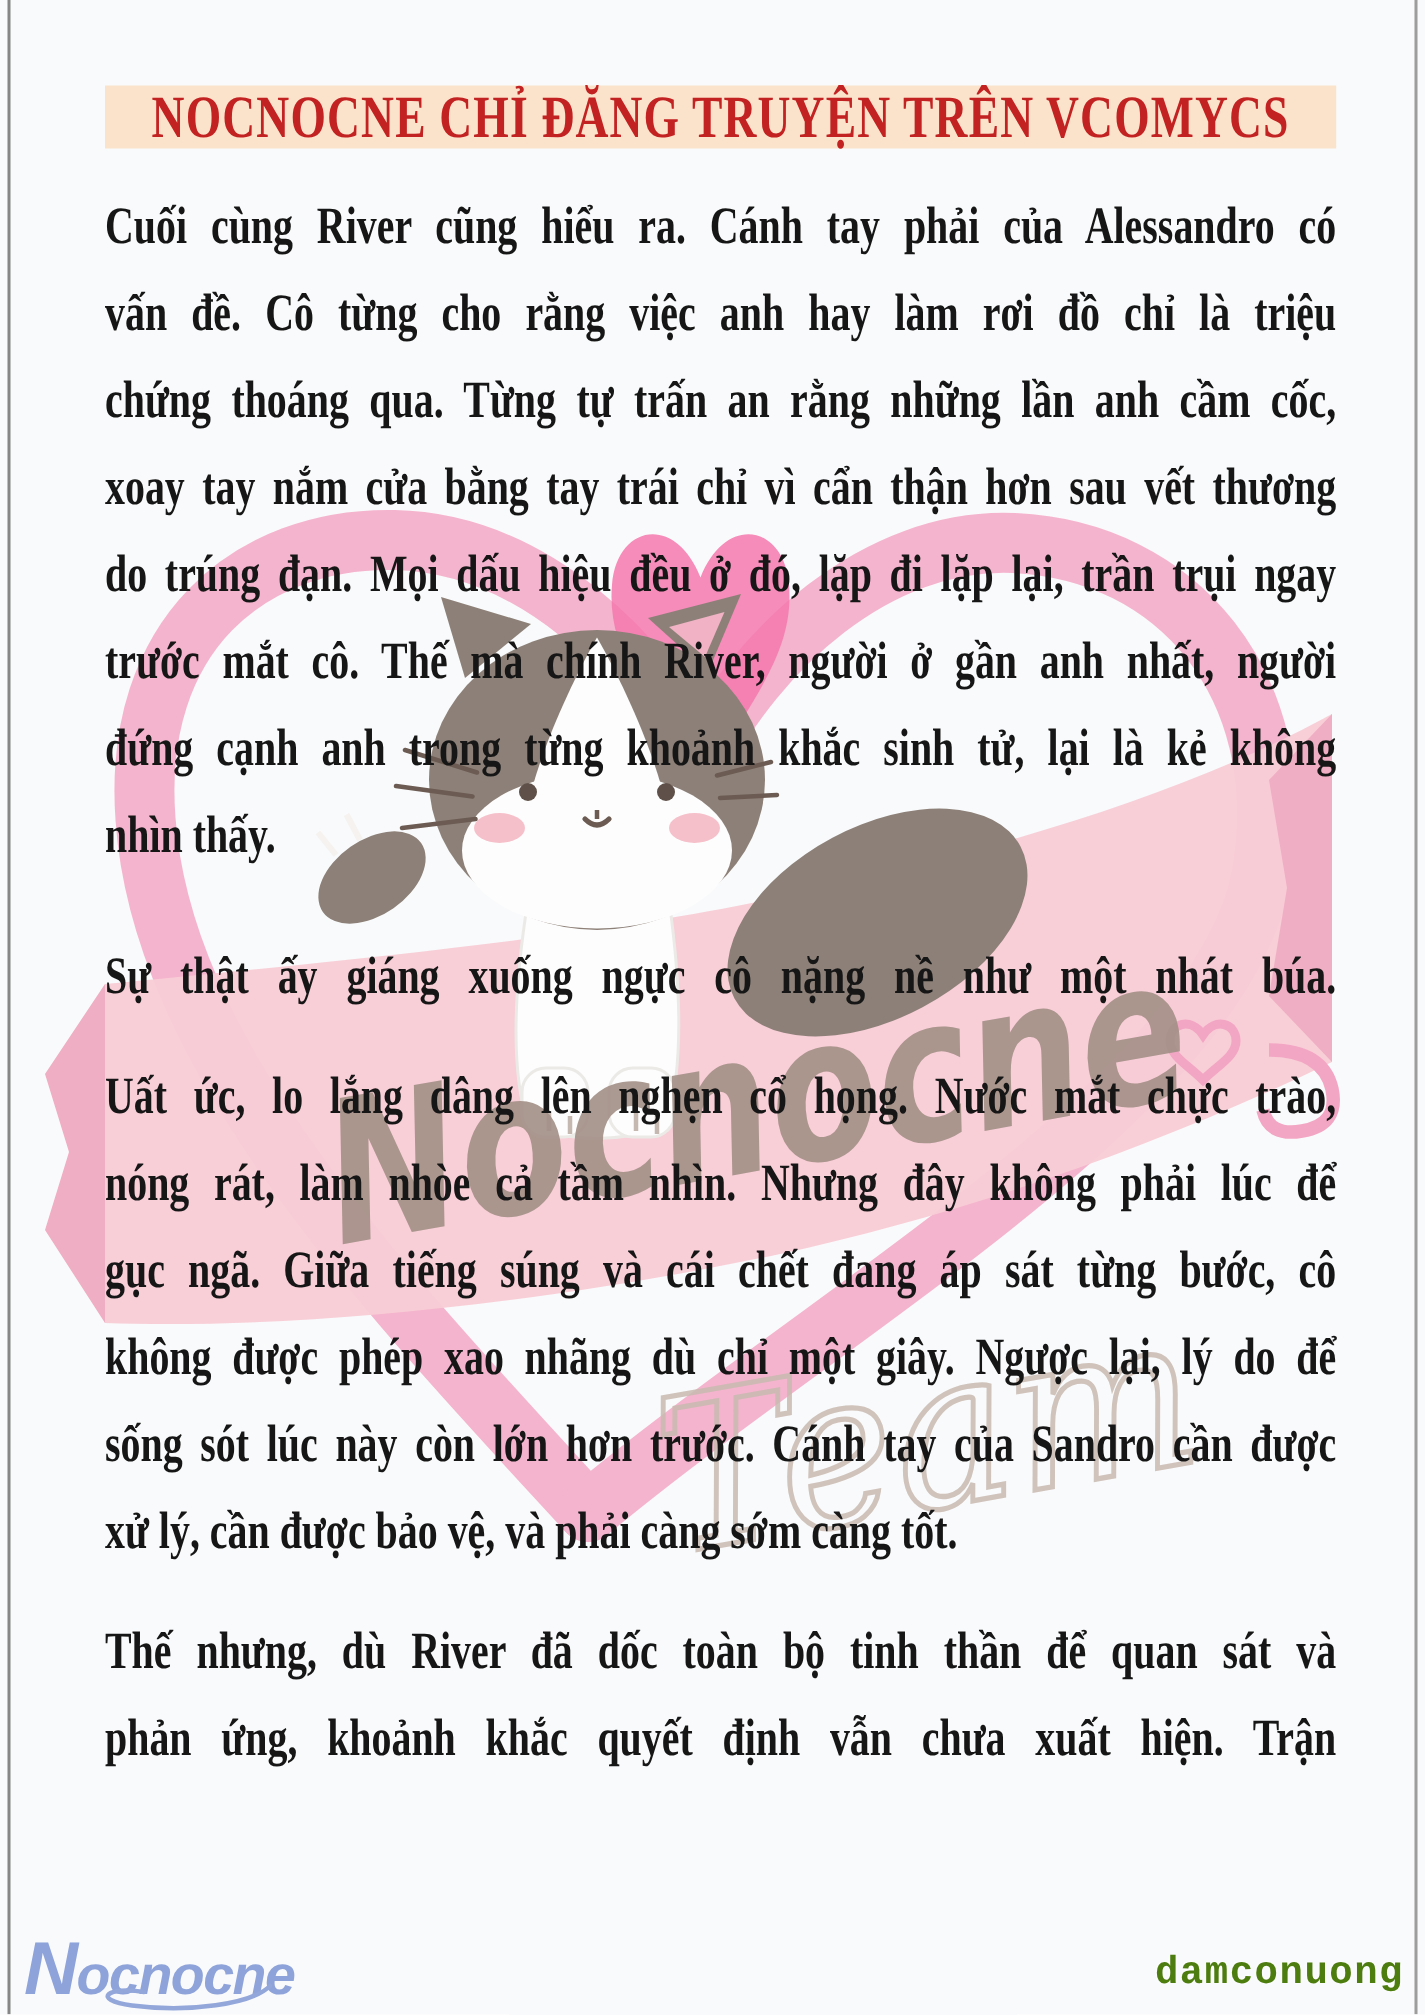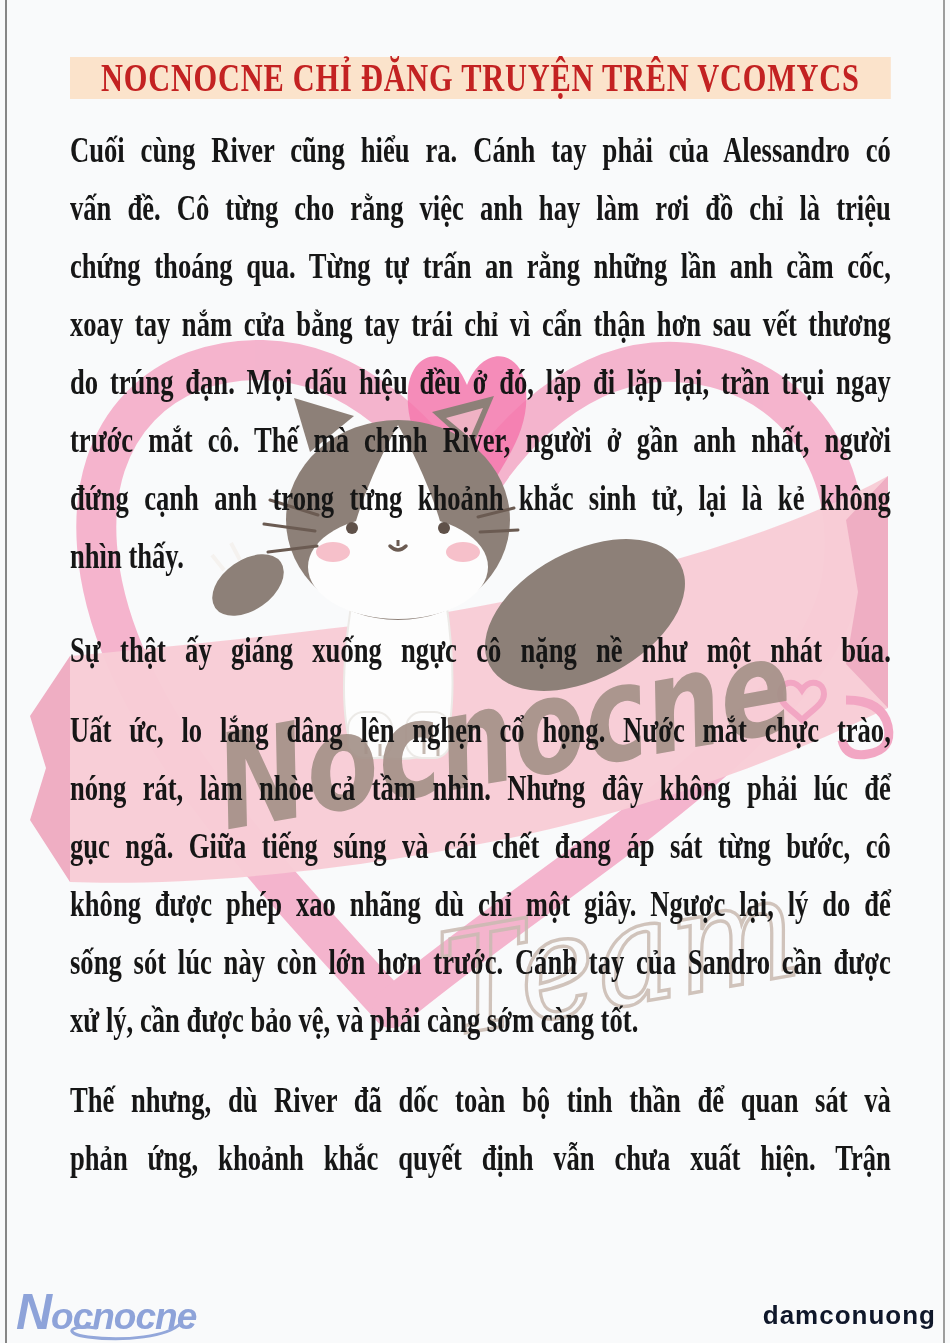--- a/index.html
+++ b/index.html
@@ -43,23 +43,23 @@
   .logo{
     position:absolute; left:16px; top:1288px; z-index:3;
     font-family:"Liberation Sans", sans-serif;
     font-style:italic; font-weight:bold; font-size:37px;
     color:#8ea3d9; letter-spacing:-1px; line-height:1;
   }
   .logo::first-letter{font-size:1.35em;}
   .logo-flourish{position:absolute; left:30px; top:1322px; z-index:3;}
   .credit{
     position:absolute; right:14px; top:1300px; z-index:3;
-    font-family:Liberation Sans, sans-serif;
+    font-family:Liberation Mono, monospace;
     font-weight:bold; font-size:26px; letter-spacing:1px;
-    color:#0f172a; text-shadow:0 0 3px rgba(255,255,255,.95);
+    color:#4d7c0f; text-shadow:0 0 3px rgba(255,255,255,.95);
   }
 </style>
 </head>
 <body>
 
 <div class="page">
 
   <div class="edge left"></div>
   <div class="edge right"></div>
 

